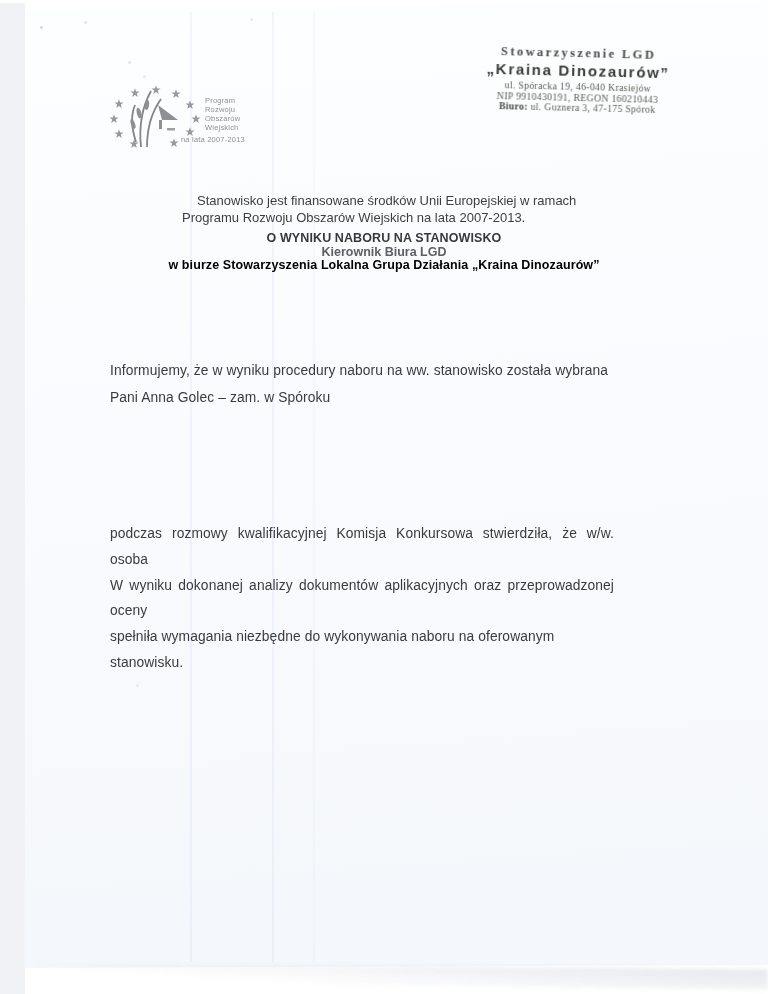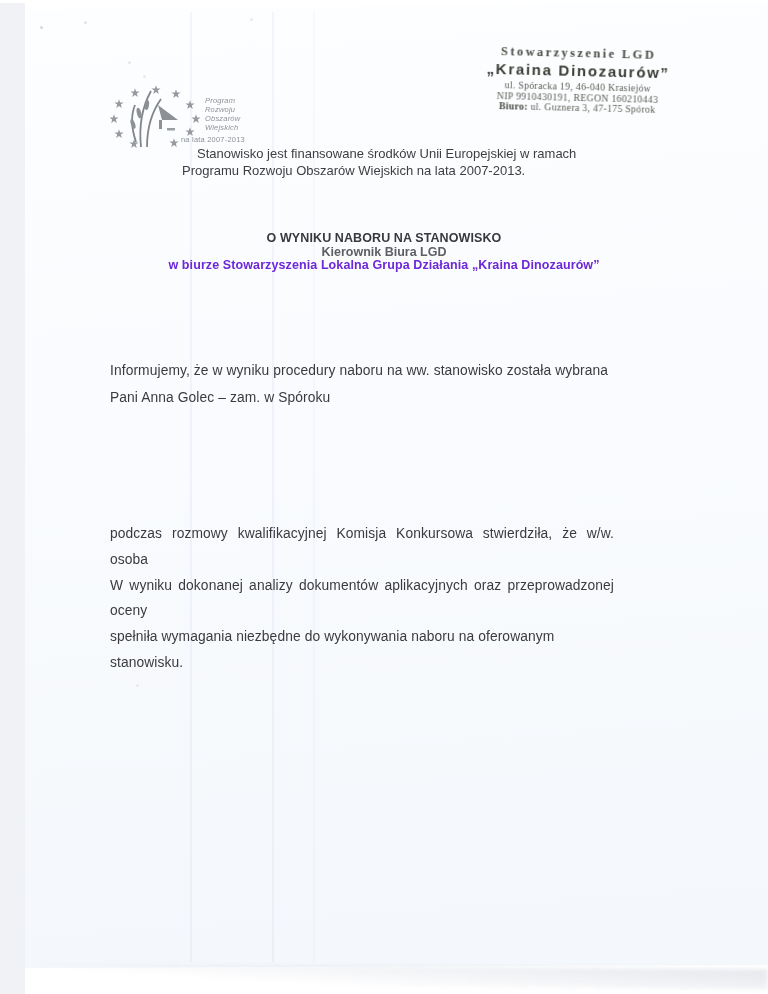--- a/index.html
+++ b/index.html
@@ -26,21 +26,21 @@
   }
   .streak{position:absolute;top:12px;height:950px;width:2px;background:rgba(185,200,230,0.16);}
   .speck{position:absolute;width:3px;height:3px;border-radius:50%;background:rgba(140,145,158,0.35);}
   .content{position:absolute;inset:0;filter:blur(0.22px);}
 
   
   .logo{position:absolute;left:110px;top:82px;width:140px;height:72px;}
   .logo svg{position:absolute;left:0;top:2px;}
   .logo-caption{
     position:absolute;left:95px;top:14px;
-    font-size:7.5px;line-height:9px;color:#8e9298;letter-spacing:0.2px;font-style:italic;
+    font-size:7.5px;line-height:9px;color:#8e9298;letter-spacing:0.2px;
   }
   .logo-years{
     position:absolute;left:71px;top:53px;white-space:nowrap;
     font-size:7.5px;color:#8e9298;letter-spacing:0.2px;
   }
 
   
   .stamp{
     position:absolute;left:438px;top:46px;width:280px;text-align:center;
     transform:rotate(1.4deg);transform-origin:center;
@@ -58,30 +58,30 @@
     font-size:9.8px;letter-spacing:0.3px;line-height:10.5px;color:#5b5b53;
   }
   .stamp-addr.first{margin-top:3px;}
   .stamp-addr b{color:#494942;}
 
   
   .note{
     position:absolute;left:182px;top:146px;width:480px;
     font-size:13px;line-height:16.5px;color:#3e3e42;
   }
-  .note-l1{padding-left:15px;}
+  .note-l1{padding-left:15px;margin-top:47px;}
 
   
   .title{
     position:absolute;left:84px;top:232px;width:600px;text-align:center;
     line-height:13.5px;
   }
   .title-l1,.title-l2{font-weight:700;font-size:12.5px;color:#39393d;letter-spacing:0.1px;}
   .title-l3{font-weight:700;font-size:12.5px;color:#5e5e64;}
-  .title-l4{font-weight:600;font-size:12.5px;color:#6d28d9;letter-spacing:0.1px;}
+  .title-l4{font-weight:600;font-size:12.5px;color:#000000;letter-spacing:0.1px;}
 
   
   .para1{
     position:absolute;left:110px;top:357px;width:525px;
     font-size:13.8px;line-height:27px;color:#3b3b3f;letter-spacing:0.1px;
   }
   .section-label{
     position:absolute;left:110px;top:455px;
     font-size:13.8px;color:#3b3b3f;letter-spacing:0.1px;
   }

